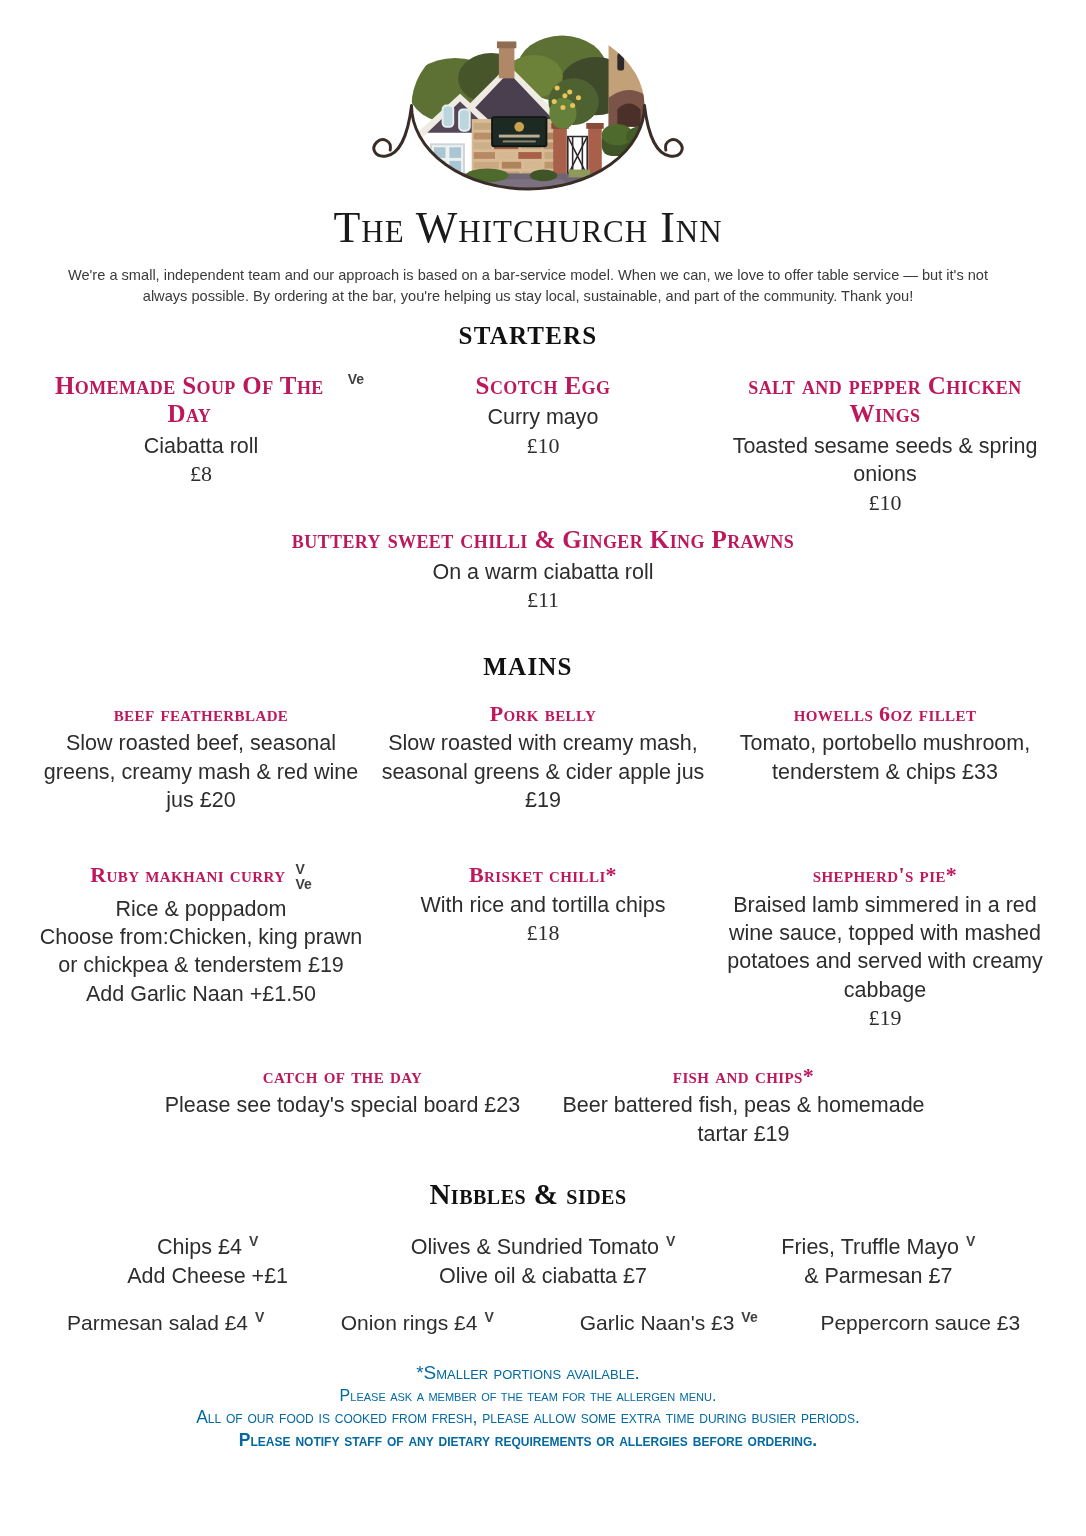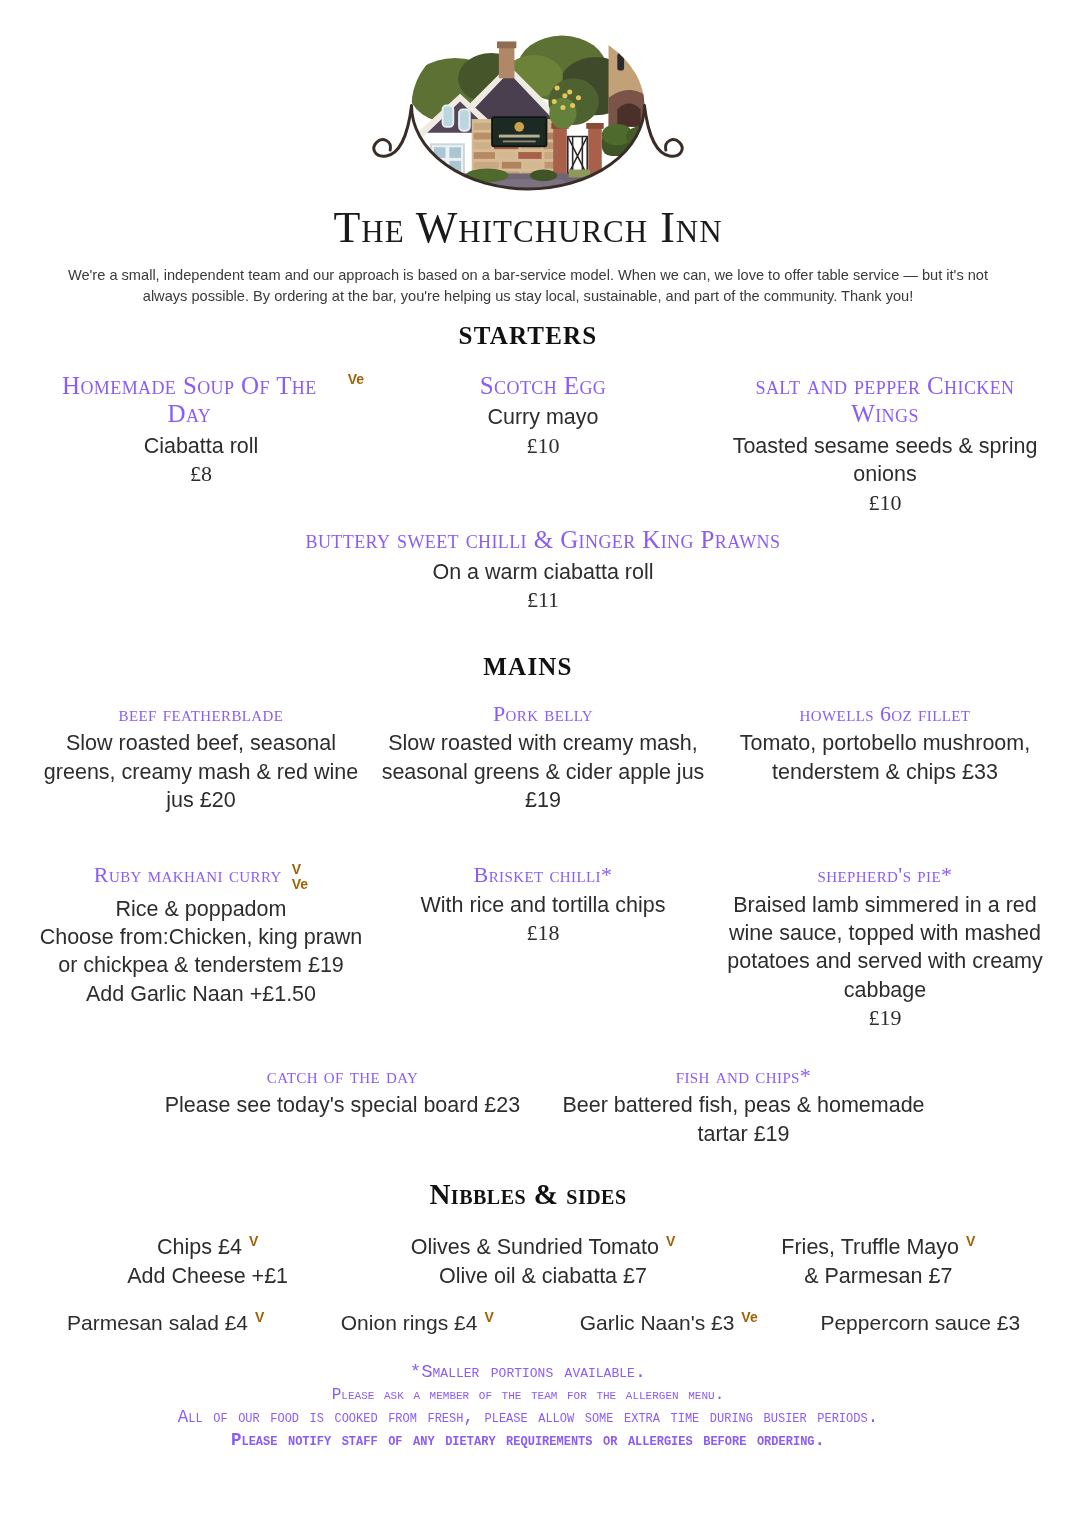--- a/index.html
+++ b/index.html
@@ -39,33 +39,33 @@
   .sec-mains{margin-top:40px;}
   .sec-nibbles{margin-top:30px;}
 
   
   .row{display:flex;width:1086px;box-sizing:border-box;}
   .row.cols3{padding:0 30px;}
   .item{flex:1;text-align:center;padding:0 8px;box-sizing:border-box;}
   .dish{
     font-family:"Liberation Serif", serif;
     font-variant:small-caps;
-    font-size:25px;letter-spacing:.4px;color:#8b5cf6;
-    line-height:1.15;font-weight:400;
+    font-size:25px;letter-spacing:.4px;color:#be185d;
+    line-height:1.15;font-weight:700;
     display:inline-block;position:relative;
   }
   .dish.small{font-size:22px;}
   .desc{
     font-size:21.5px;line-height:1.32;color:#2d2d2d;margin-top:3px;
   }
   .price-serif{
     font-family:"Liberation Serif", serif;font-size:22px;color:#2d2d2d;margin-top:1px;
   }
   .badge{
-    color:#a16207;font-weight:700;font-size:14px;
+    color:#404040;font-weight:700;font-size:14px;
     font-family:"Liberation Sans", sans-serif;
     vertical-align:super;margin-left:7px;display:inline-block;
     line-height:1.05;text-align:left;
   }
   .badge.stack{vertical-align:middle;margin-left:10px;font-size:14px;}
   .badge.stack span{display:block;}
 
   .title-line{display:inline-flex;align-items:flex-start;justify-content:center;}
 
   
@@ -84,22 +84,22 @@
   .nib-row{display:flex;width:1086px;box-sizing:border-box;padding:0 40px;}
   .nib{flex:1;text-align:center;font-size:21.5px;line-height:1.35;color:#2d2d2d;}
   .nib .l2{display:block;}
   .nib-row1{margin-top:22px;}
   .nib-row2{margin-top:18px;align-items:center;}
   .nib-row2 .nib{font-size:21px;}
 
   
   .footer{
     margin-top:22px;text-align:center;
-    font-family:Liberation Mono, monospace;
-    font-variant:small-caps;color:#8b5cf6;
+    font-family:Liberation Sans, sans-serif;
+    font-variant:small-caps;color:#0369a1;
   }
   .footer div{line-height:1.33;}
   .f1{font-size:19px;}
   .f2{font-size:16px;}
   .f3{font-size:17.5px;}
   .f4{font-size:17.5px;font-weight:700;}
 </style>
 </head>
 <body>
 

